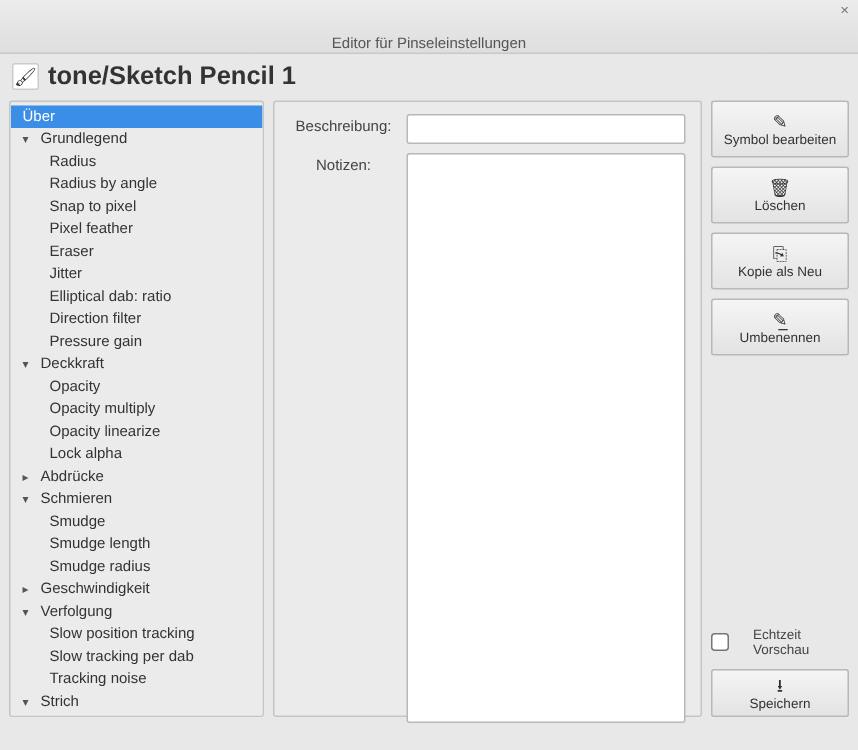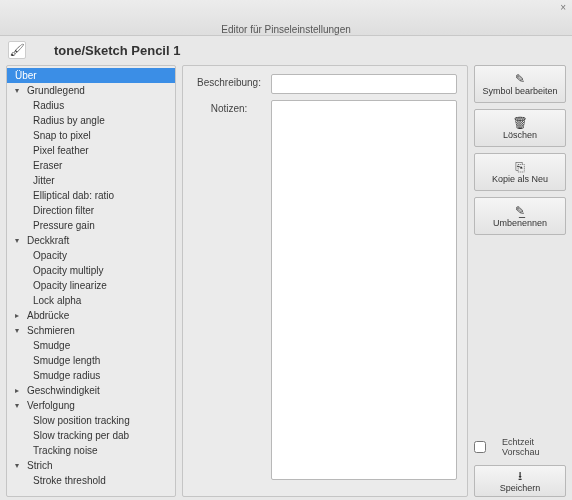--- a/index.html
+++ b/index.html
@@ -2,22 +2,22 @@
 <html><head>
   <meta charset="utf-8">
   <style>
     * { box-sizing: border-box; margin: 0; padding: 0; }
     body { font-family: "Segoe UI", Tahoma, sans-serif; font-size: 11px; background: #e8e8e8; width: 572px; height: 500px; overflow: hidden; color: #333; }
     .window { width: 100%; height: 100%; background: #e8e8e8; display: flex; flex-direction: column; }
     .titlebar { height: 36px; background: linear-gradient(#ececec,#dedede); border-bottom: 1px solid #c8c8c8; display: flex; align-items: flex-end; justify-content: center; position: relative; font-size: 10px; color: #555; }
     .titlebar .close { position: absolute; right: 6px; top: 2px; font-size: 10px; color: #777; cursor: pointer; }
     .header { display: flex; align-items: center; padding: 5px 8px 2px 8px; gap: 6px; }
     .brush-icon { width: 18px; height: 18px; display: flex; align-items: center; justify-content: center; background: #fff; border: 1px solid #ccc; border-radius: 2px; font-size: 12px; }
-    .brush-name { font-size: 13px; font-weight: bold; color: #333; margin-left: 22px; }
-    .content { flex: 1; display: flex; padding: 4px 6px 3px 6px; gap: 6px; overflow: hidden; }
+    .brush-name { font-size: 17px; font-weight: bold; color: #333; }
+    .content { flex: 1; display: flex; padding: 4px 6px 22px 6px; gap: 6px; overflow: hidden; }
     .panel { background: #ebebeb; border: 1px solid #c5c5c5; border-radius: 2px; display: flex; flex-direction: column; }
     .panel.left { width: 170px; padding: 2px 0; overflow-y: auto; }
     .panel.middle { flex: 1; padding: 8px 10px; }
     .panel.right-wrap { background: none; border: none; width: 92px; display: flex; flex-direction: column; gap: 6px; }
     .tree { font-size: 10px; color: #333; }
     .tree-row { padding: 2px 6px 2px 8px; white-space: nowrap; display: flex; align-items: center; gap: 4px; cursor: pointer; }
     .tree-row.selected { background: #3b8ee6; color: #fff; }
     .tree-row.cat { font-weight: normal; padding-left: 8px; }
     .tree-row.child { padding-left: 26px; color: #333; }
     .caret { display: inline-block; width: 8px; font-size: 8px; color: #555; }

